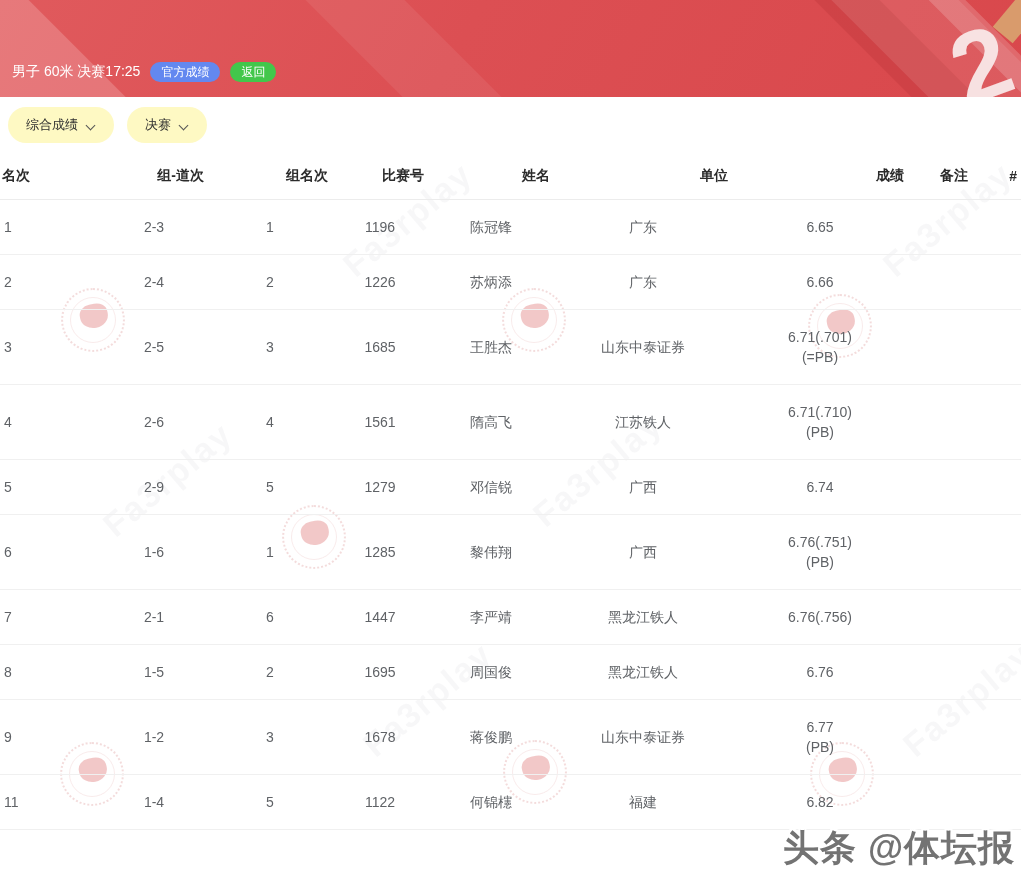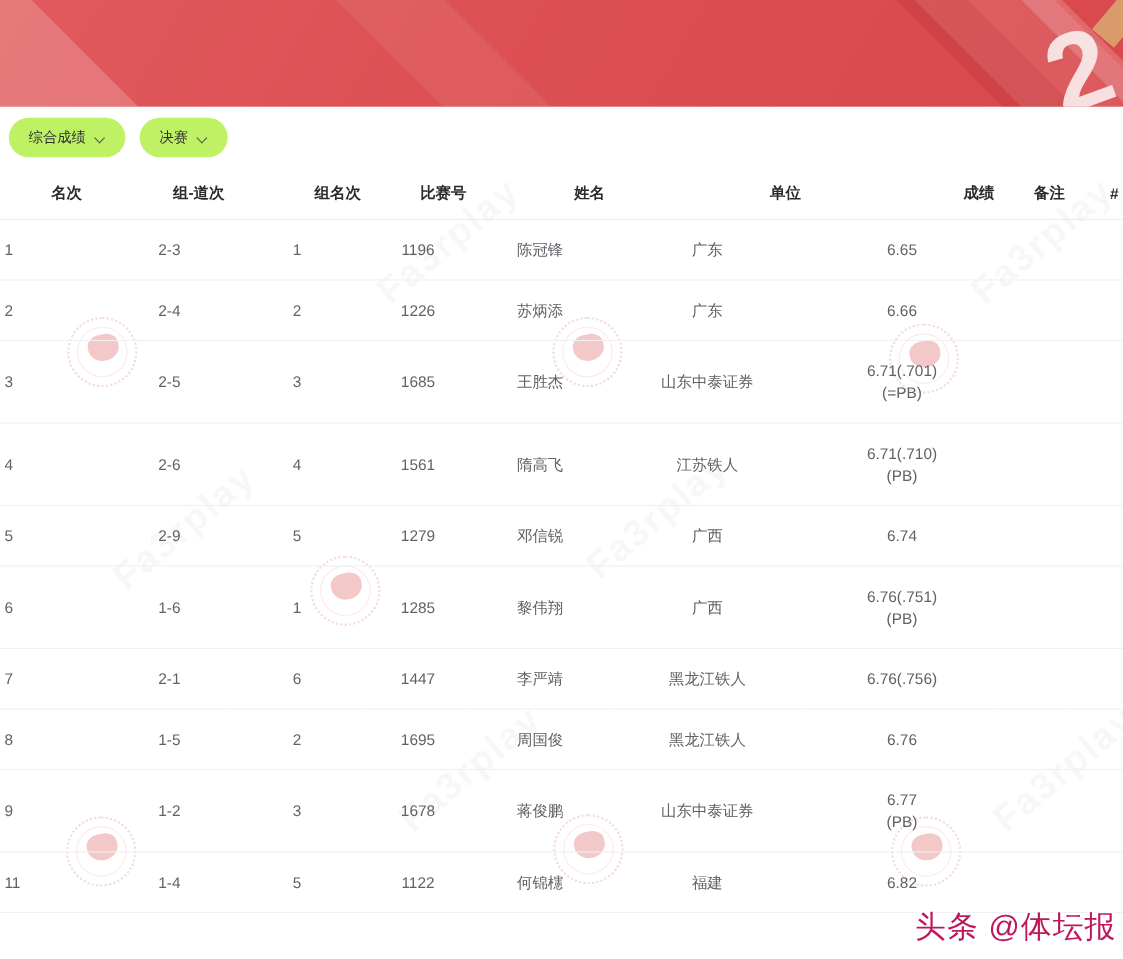--- a/index.html
+++ b/index.html
@@ -30,69 +30,74 @@
     font-size:15px; font-weight:600; letter-spacing:.5px; }
   .banner-sub { position:absolute; left:12px; top:62px; display:flex;
     align-items:center; gap:10px; color:#fff; font-size:14px; }
   .badge { display:inline-block; border:none; color:#fff; font-size:12px;
     padding:4px 11px; border-radius:12px; line-height:1; cursor:pointer; }
   .badge.blue { background:#6388f0; }
   .badge.green { background:#43c74b; }
 
   
   .filters { display:flex; gap:13px; padding:10px 0 9px 8px; background:#fff; }
-  .pill { display:inline-flex; align-items:center; gap:8px; background:#bef264;
+  .pill { display:inline-flex; align-items:center; gap:8px; background:#fef9c3;
     border:none; border-radius:18px; padding:9px 18px; font-size:13px;
     color:#2f2f2f; cursor:pointer; }
   .chev { width:10px; height:10px; display:inline-block; position:relative; }
   .chev::before { content:""; position:absolute; left:1px; top:2px; width:6px;
     height:6px; border-right:1.6px solid #555; border-bottom:1.6px solid #555;
     transform:rotate(45deg); }
 
   
   table { width:1021px; border-collapse:collapse; table-layout:fixed;
     position:relative; z-index:2; }
   thead th { font-size:14px; font-weight:bold; color:#2b2b2b; text-align:right;
     padding:15px 4px 14px; border-bottom:1px solid #ececec; white-space:nowrap; }
-  thead th:first-child { text-align:center; padding-left:25px; }
+  thead th:first-child { text-align:left; padding-left:2px; }
   tbody td { font-size:14px; color:#5f6266; text-align:center;
     padding:17px 4px; border-bottom:1px solid #f0f0f0; line-height:20px;
     white-space:nowrap; }
   tbody td:first-child { text-align:left; padding-left:4px; }
   .res-note { line-height:20px; }
 
   
   .wm-layer { position:absolute; inset:0; pointer-events:none; z-index:1; }
   .wm-text { position:absolute; font-size:34px; font-weight:bold;
     color:rgba(150,150,160,0.08); transform:rotate(-40deg);
     letter-spacing:2px; white-space:nowrap; }
   .stamp { position:absolute; width:64px; height:64px; border-radius:50%;
     border:2px dotted rgba(205,100,100,0.28); opacity:.8; }
   .stamp::before { content:""; position:absolute; left:17px; top:14px;
     width:28px; height:24px; background:rgba(215,85,85,0.40);
     border-radius:45% 45% 55% 55%; transform:rotate(-12deg); }
   .stamp::after { content:""; position:absolute; inset:7px; border-radius:50%;
     border:1px solid rgba(205,100,100,0.16); }
 
   .photo-credit { position:absolute; right:6px; top:824px; z-index:5;
-    font-size:28px; font-weight:normal; color:#be185d; letter-spacing:1px;
+    font-size:36px; font-weight:bold; color:#737373; letter-spacing:1px;
     text-shadow:2px 2px 0 #fff,-2px -2px 0 #fff,2px -2px 0 #fff,-2px 2px 0 #fff,
       0 2px 0 #fff,0 -2px 0 #fff,2px 0 0 #fff,-2px 0 0 #fff; }
 </style>
 </head>
 <body>
 
 <header class="banner">
   <div class="stripe s2"></div>
   <div class="stripe s1"></div>
   <div class="stripe s3"></div>
   <div class="stripe s4"></div>
   <div class="stripe s5"></div>
   <div class="orange-sliver"></div>
   <div class="banner-num">2</div>
+  <div class="banner-sub">
+    <span>男子 60米 决赛17:25</span>
+    <span class="badge blue">官方成绩</span>
+    <button class="badge green">返回</button>
+  </div>
 </header>
 
 <nav class="filters">
   <button class="pill">
     <span>综合成绩</span>
     <span class="chev"></span>
   </button>
   <button class="pill">
     <span>决赛</span>
     <span class="chev"></span>

